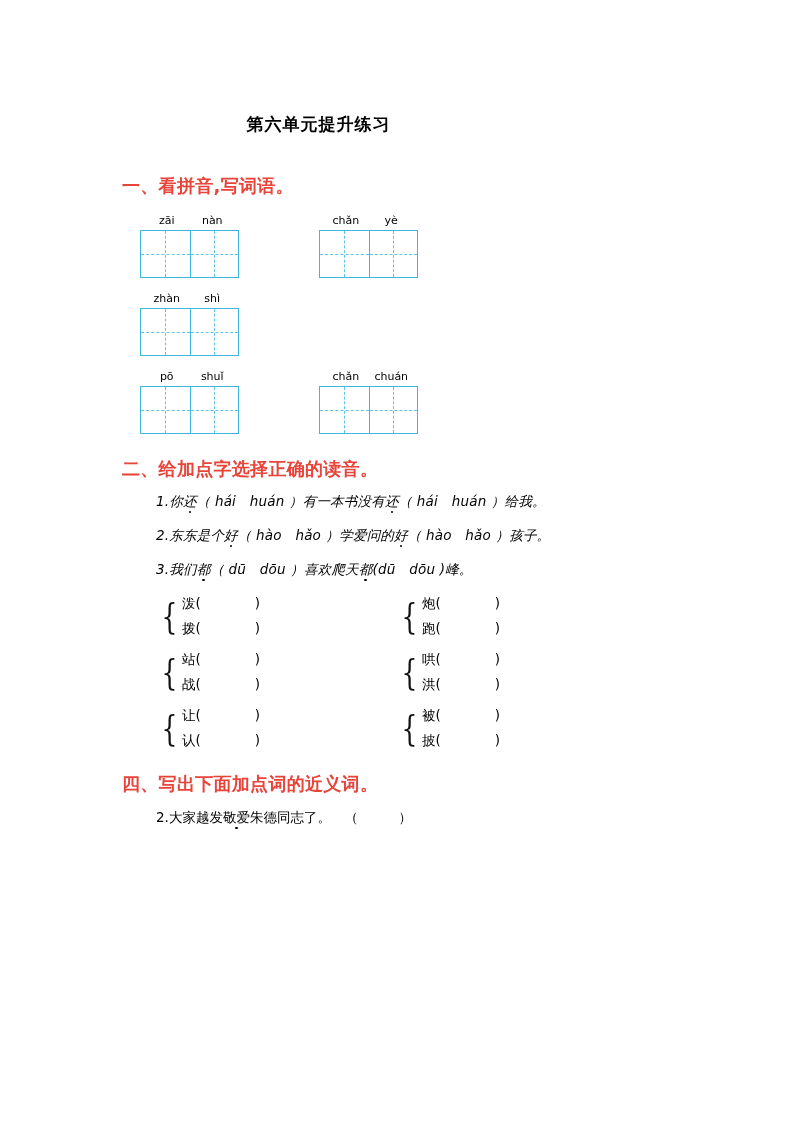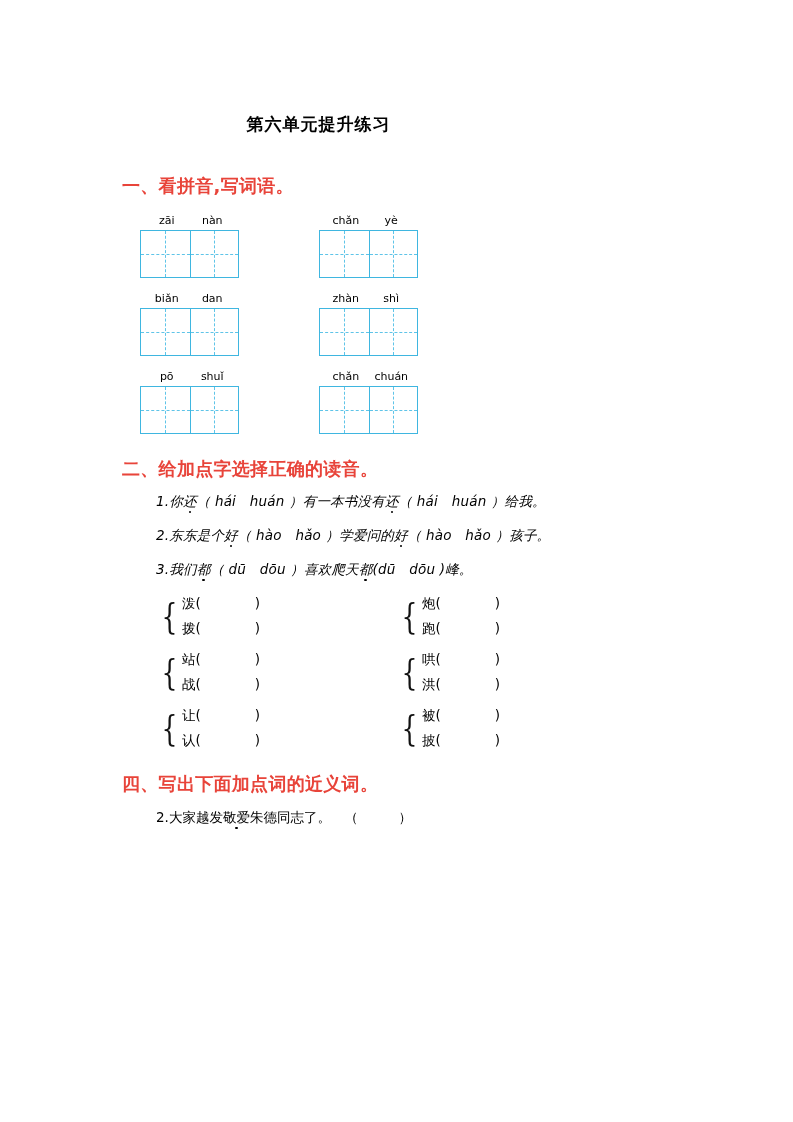--- a/index.html
+++ b/index.html
@@ -189,30 +189,20 @@
           </div>
           <div class="tian-grid">
             <div class="tian-cell"></div>
             <div class="tian-cell"></div>
           </div>
         </div>
       </div>
       <div class="grid-row">
         <div class="grid-item">
           <div class="pinyin-line">
-            <span>biǎn</span>
-            <span>dan</span>
-          </div>
-          <div class="tian-grid">
-            <div class="tian-cell"></div>
-            <div class="tian-cell"></div>
-          </div>
-        </div>
-        <div class="grid-item">
-          <div class="pinyin-line">
             <span>zhàn</span>
             <span>shì</span>
           </div>
           <div class="tian-grid">
             <div class="tian-cell"></div>
             <div class="tian-cell"></div>
           </div>
         </div>
       </div>
       <div class="grid-row">

